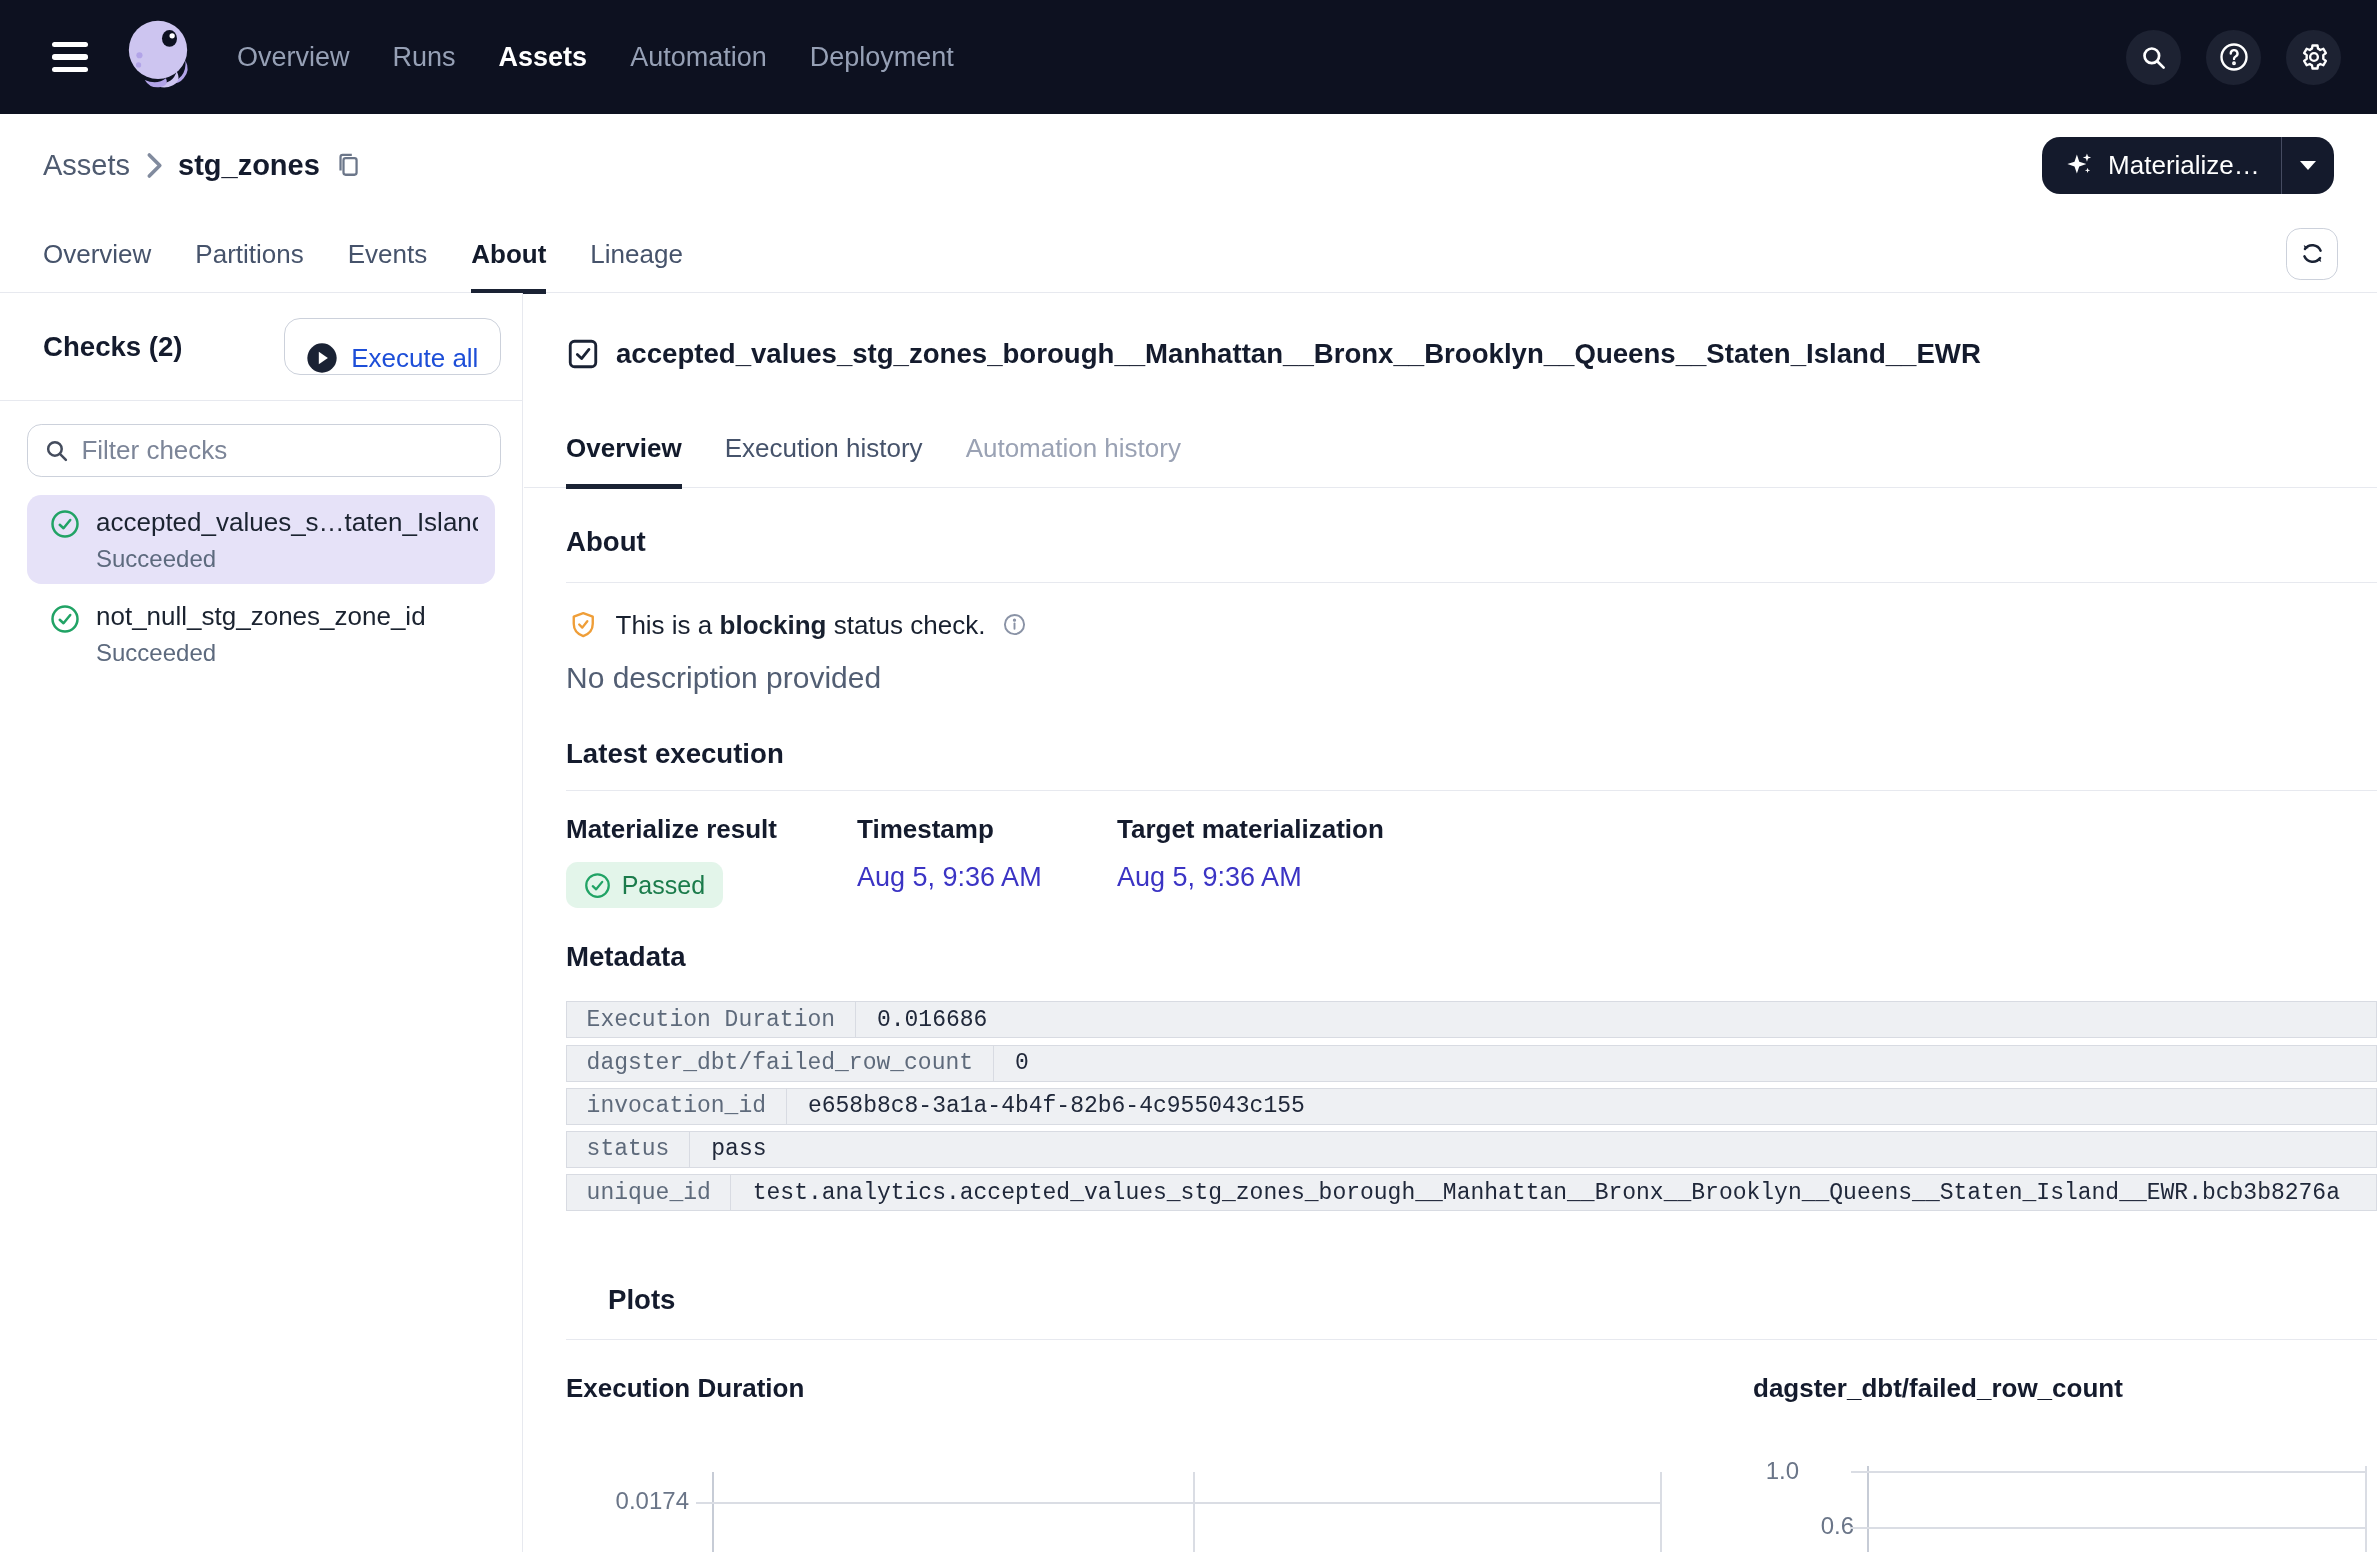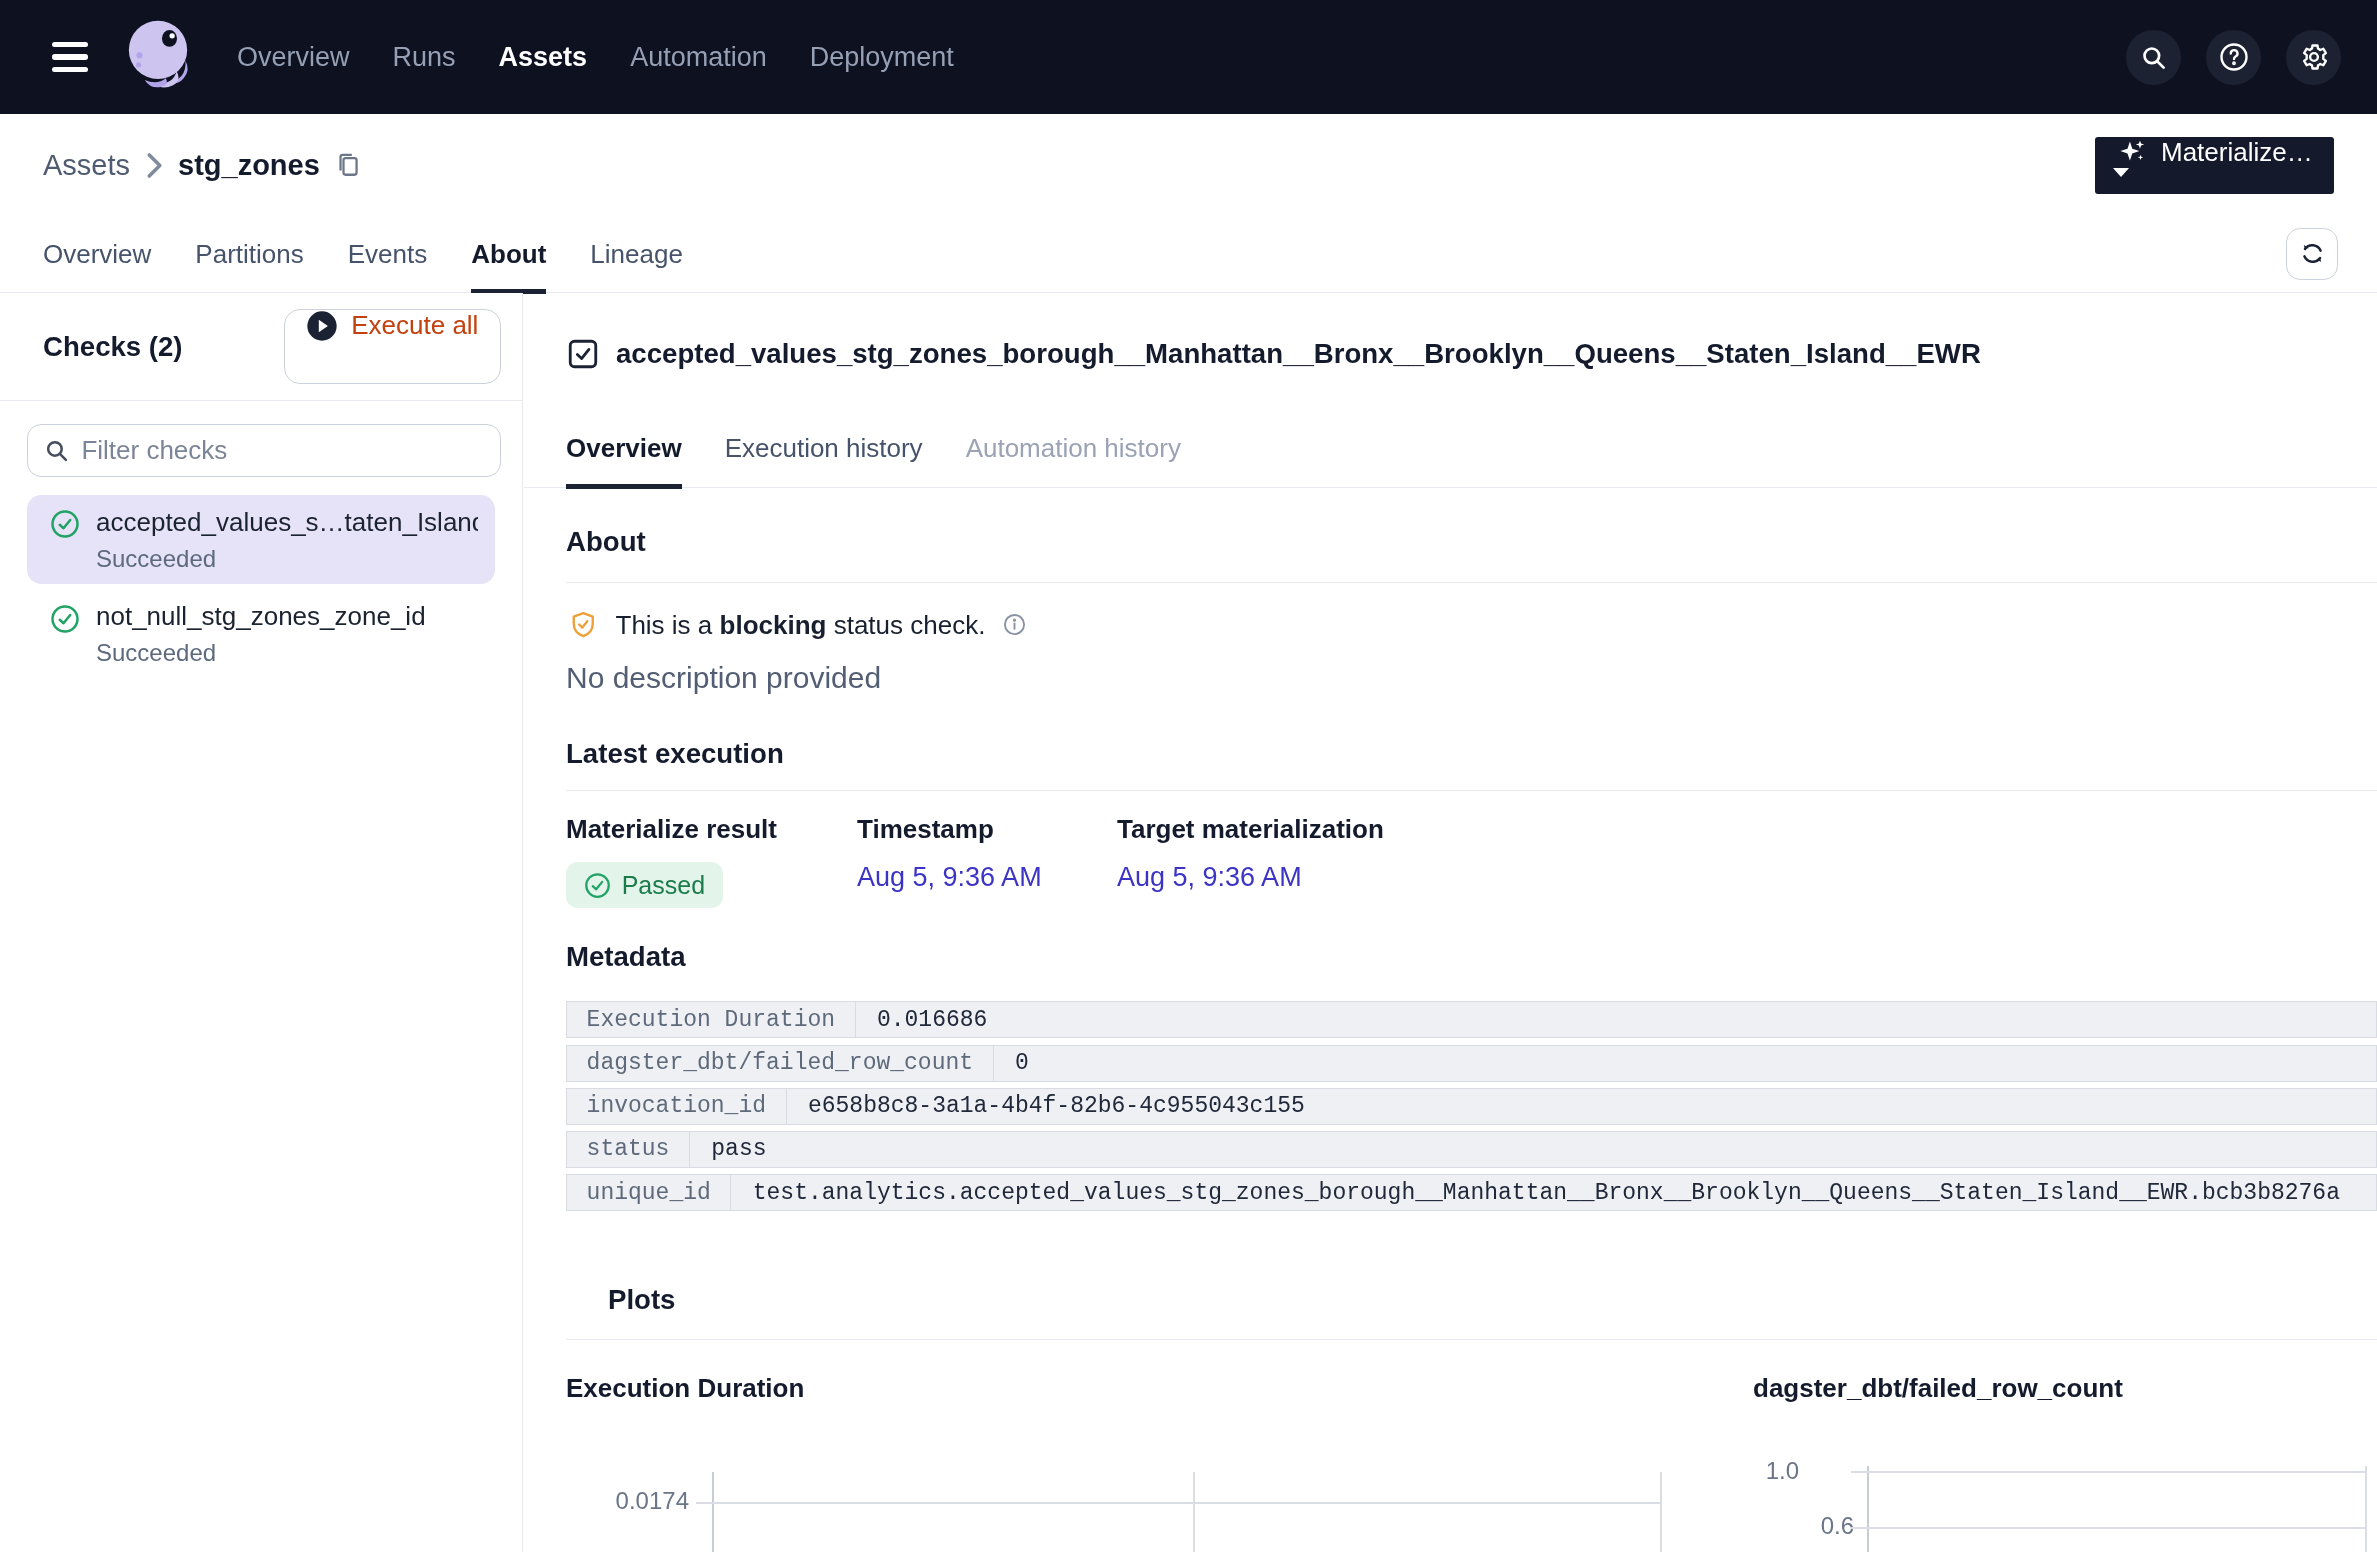--- a/index.html
+++ b/index.html
@@ -31,22 +31,22 @@
   
   .header-row {
     position: absolute; top: 114px; left: 0; right: 0; height: 103px;
     display: flex; align-items: center; padding: 0 43px; background: #fff;
   }
   .breadcrumb { display: flex; align-items: center; gap: 14.2px; }
   .crumb-root { font-size: 29px; color: #4f5b70; cursor: pointer; }
   .crumb-name { font-size: 29px; font-weight: 700; color: #141b2d; }
   .copy-btn { cursor: pointer; display: flex; align-items: center; }
   .materialize-split {
-    margin-left: auto; height: 57px; background: #141a2c; border-radius: 3px;
-    display: flex; align-items: stretch; color: #fff; overflow: hidden; flex-direction: column;
+    margin-left: auto; height: 57px; background: #141a2c; border-radius: 18px;
+    display: flex; align-items: stretch; color: #fff; overflow: hidden;
   }
   .materialize-main { display: flex; align-items: center; gap: 14.2px; padding: 0 21.3px 0 23px; font-size: 26px; cursor: pointer; }
   .materialize-divider { width: 0.9px; background: #454b61; }
   .materialize-caret { width: 52px; display: flex; align-items: center; justify-content: center; cursor: pointer; }
   .caret-down { width: 0; height: 0; border-left: 8px solid transparent; border-right: 8px solid transparent; border-top: 9.8px solid #fff; }
 
   
   .tabs-row {
     position: absolute; top: 217px; left: 0; right: 0; height: 76px;
     border-bottom: 0.9px solid #e7e9ef; display: flex; align-items: center;
@@ -59,22 +59,22 @@
     position: absolute; right: 39px; top: 10.7px; width: 52px; height: 52px;
     border: 1.8px solid #ccd1db; border-radius: 14.2px; background: #fff;
     display: flex; align-items: center; justify-content: center; cursor: pointer;
   }
 
   
   .sidebar { position: absolute; top: 293px; left: 0; width: 523px; bottom: 0; border-right: 0.9px solid #e7e9ef; background: #fff; }
   .sidebar-header { height: 108px; display: flex; align-items: center; padding: 0 21.3px 0 43px; border-bottom: 0.9px solid #e7e9ef; }
   .sidebar-title { font-size: 27.6px; font-weight: 700; color: #141b2d; }
   .execute-all-btn {
-    margin-left: auto; height: 75px; border: 1.8px solid #ccd1db; border-radius: 16px; background: #fff;
-    display: flex; align-items: flex-start; gap: 13.3px; padding: 0 21.3px; font-size: 26px; color: #c2410c; cursor: pointer;
+    margin-left: auto; height: 57px; border: 1.8px solid #ccd1db; border-radius: 16px; background: #fff;
+    display: flex; align-items: flex-end; gap: 13.3px; padding: 0 21.3px; font-size: 26px; color: #1d4ed8; cursor: pointer;
   }
   .filter-box {
     margin: 23px 21.3px 0 27px; height: 53px; border: 1.8px solid #ccd1db; border-radius: 14.2px;
     display: flex; align-items: center; padding: 0 16px; gap: 12.4px; justify-content: flex-end;
   }
   .filter-box input { border: none; outline: none; font-size: 26px; color: #18202f; flex: 1; font-family: "Liberation Sans", sans-serif; }
   .filter-box input::placeholder { color: #7c8598; }
   .check-list { margin-top: 18px; }
   .check-item { margin: 0 27px 5.3px 27px; border-radius: 14.2px; padding: 11.6px 14.2px 11.6px 23px; display: flex; gap: 16px; cursor: pointer; }
   .check-item.selected { background: #e6e2f8; }

